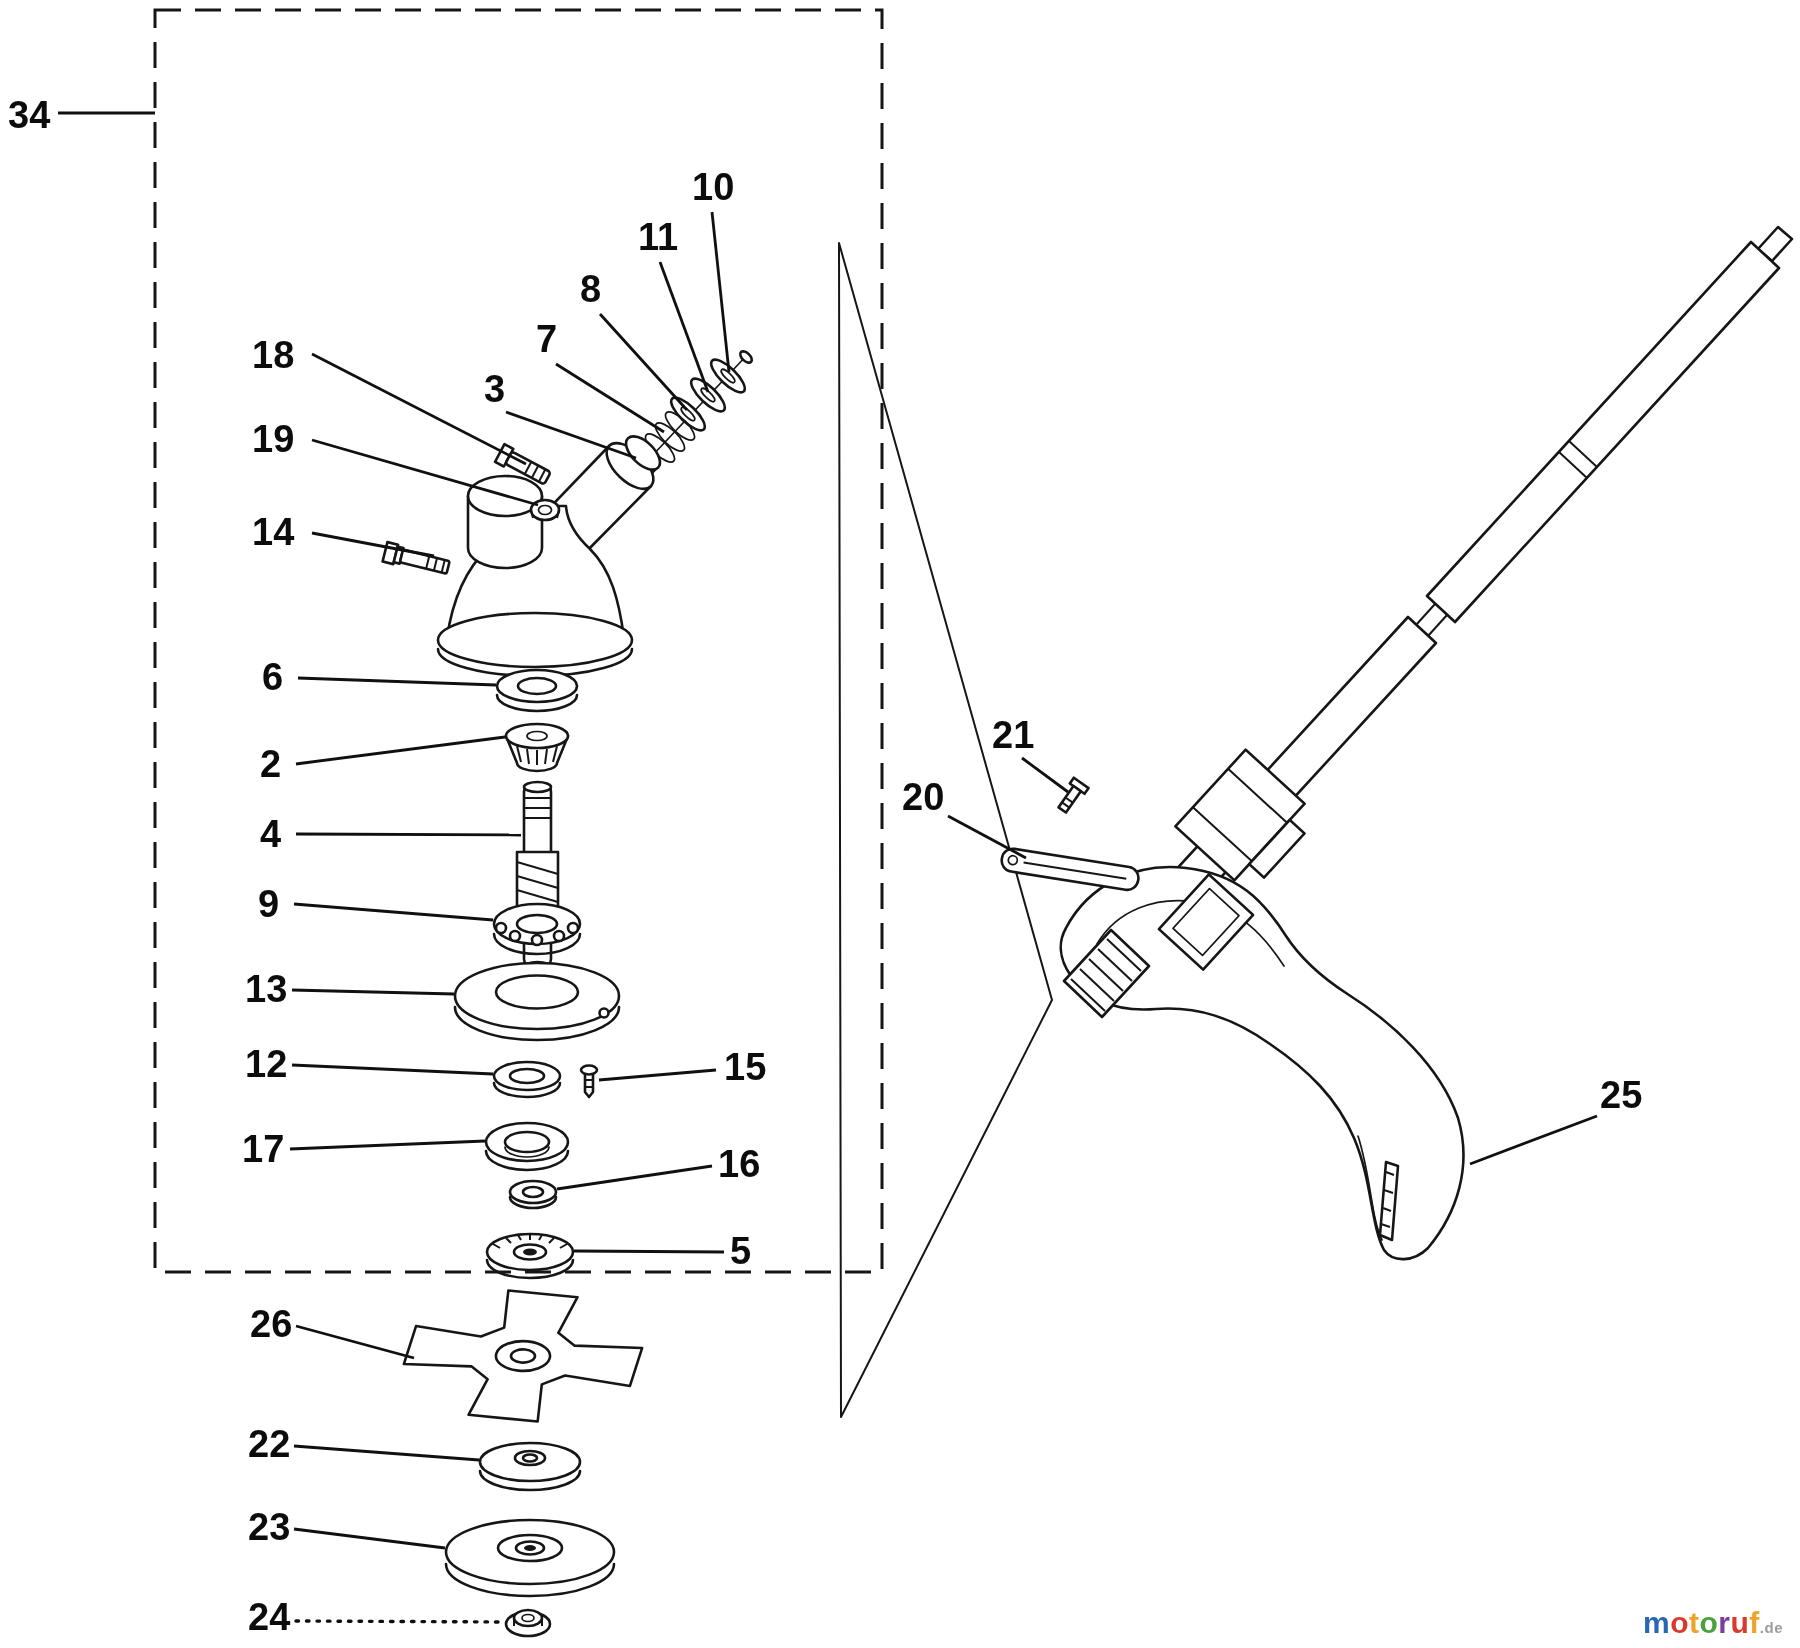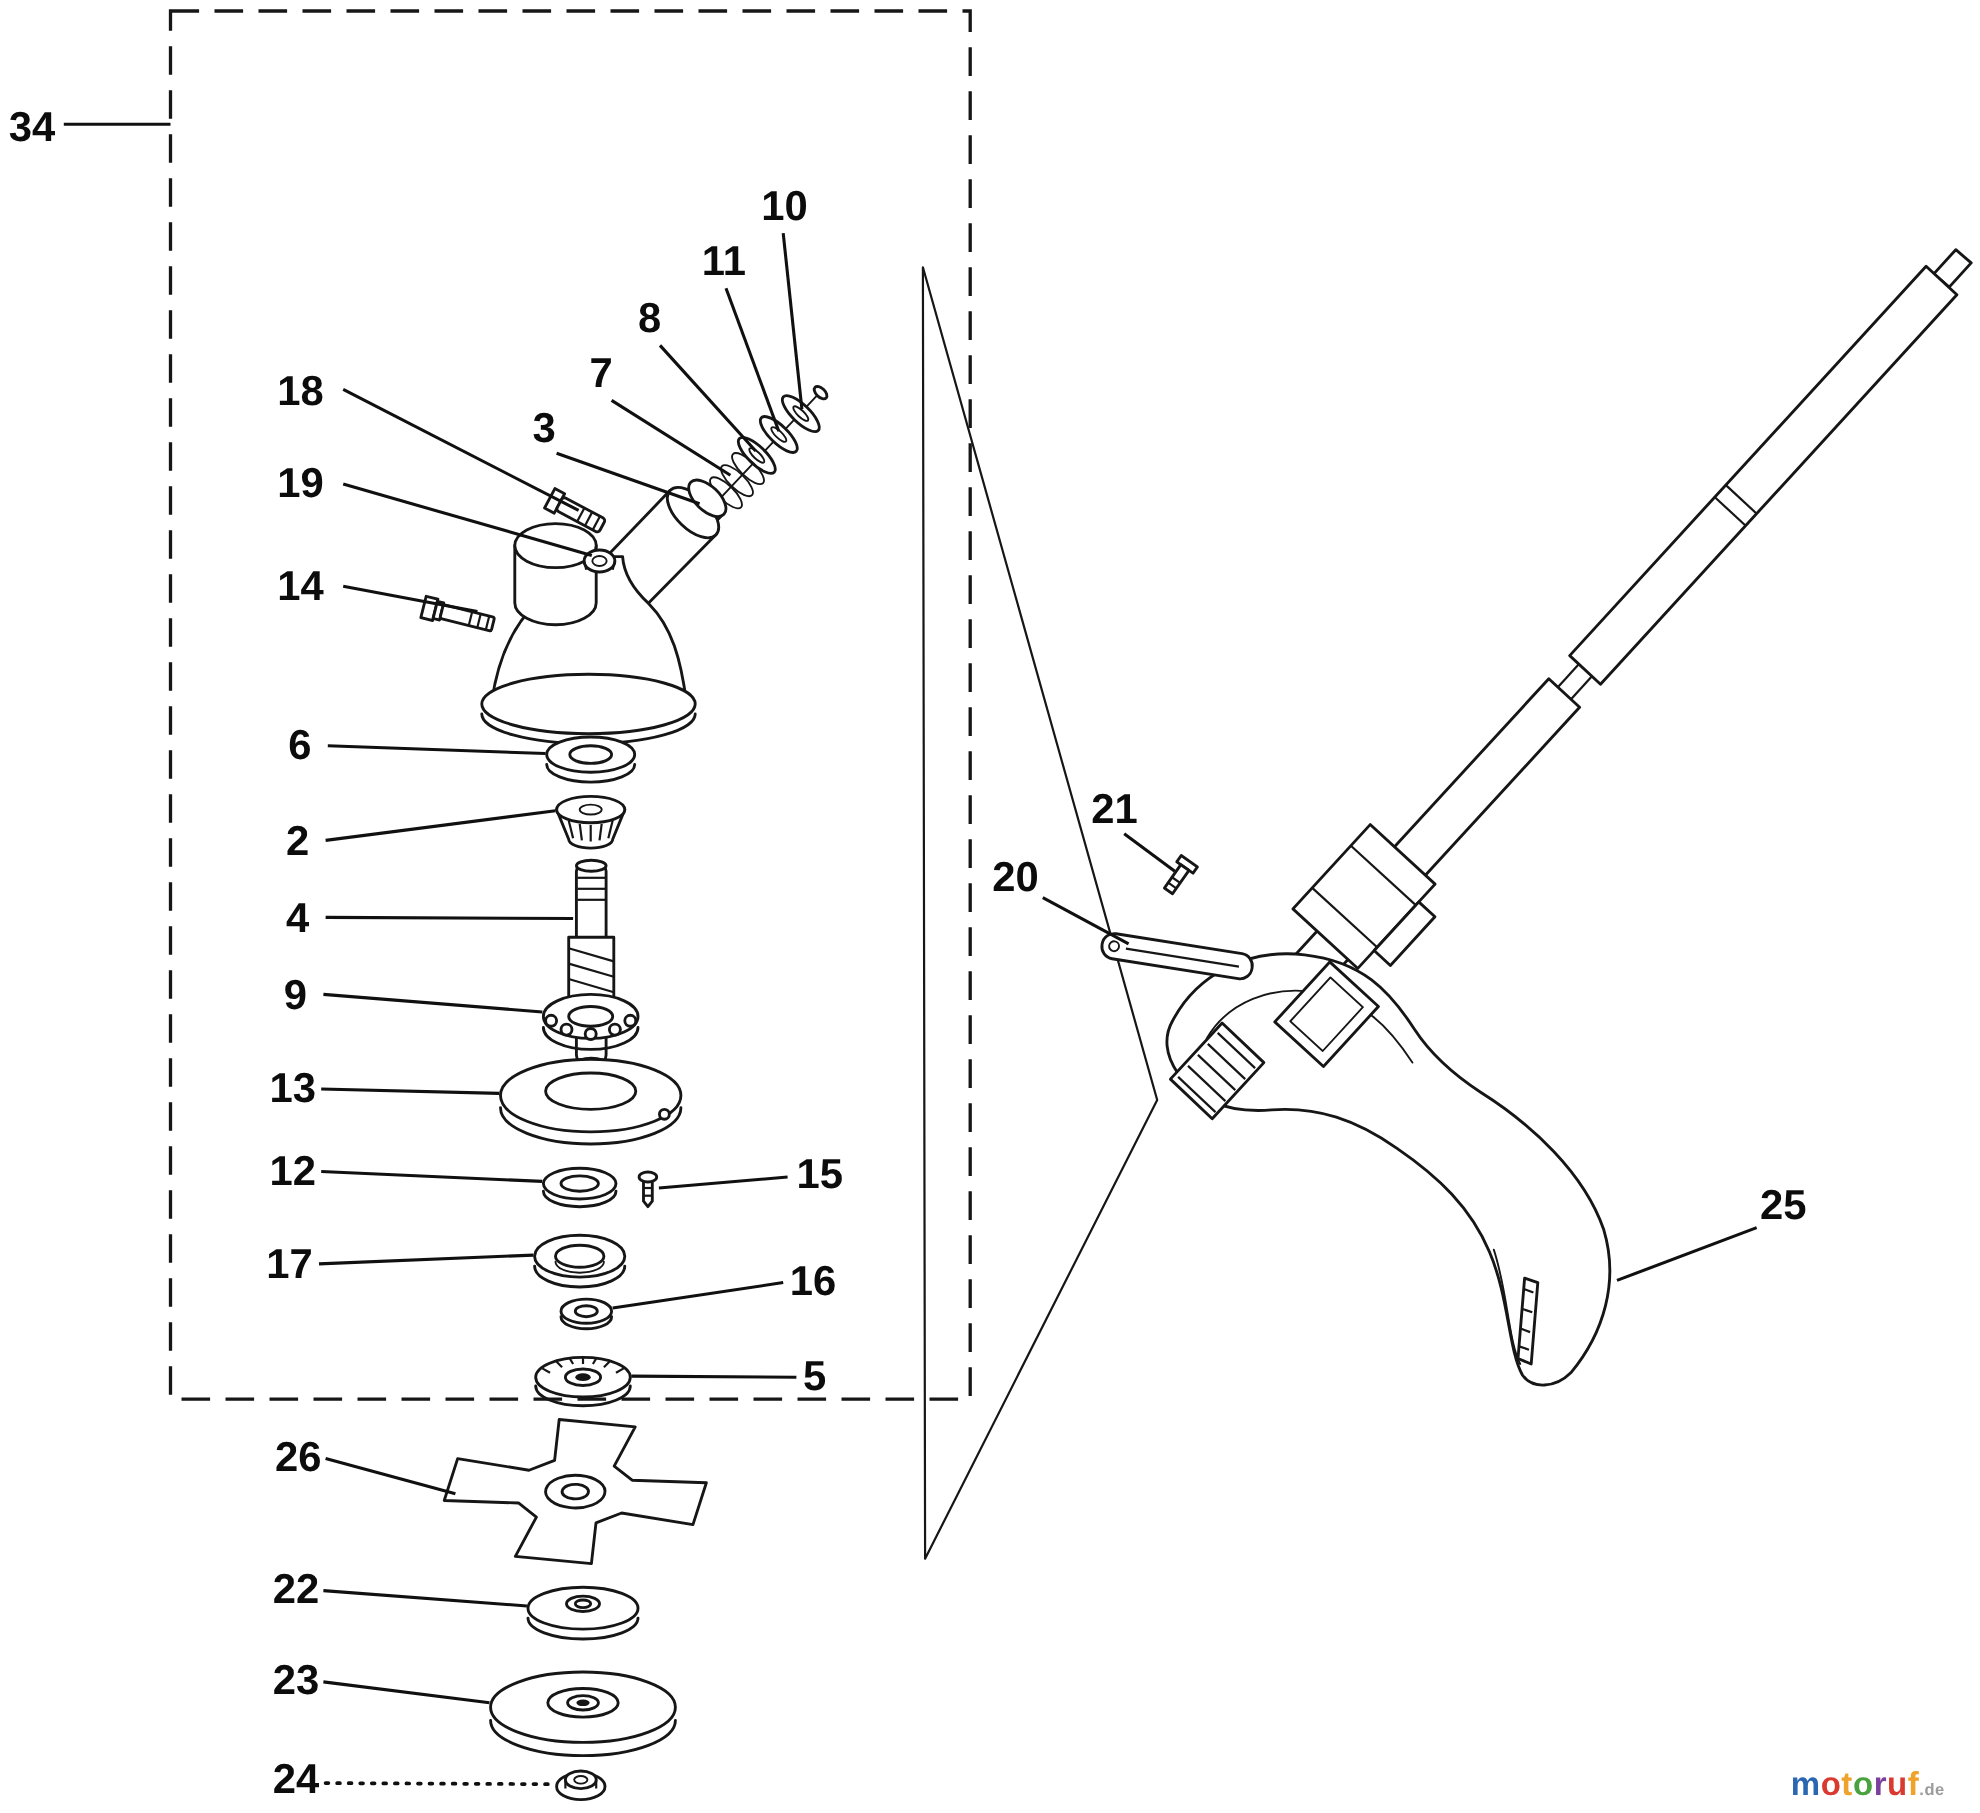--- a/index.html
+++ b/index.html
@@ -13,21 +13,21 @@
   .s  {fill:#fff;stroke:#161616;stroke-width:2.6;stroke-linejoin:round;stroke-linecap:round}
   .sn {fill:none;stroke:#161616;stroke-width:2.6;stroke-linejoin:round;stroke-linecap:round}
   .thin{stroke-width:1.7}
   .w2 {stroke-width:2}
   .dash{fill:none;stroke:#161616;stroke-width:3;stroke-dasharray:26 14}
   .leader{stroke:#101010;stroke-width:2.8;fill:none}
   .leader.dotted{stroke-dasharray:2.5 8;stroke-linecap:round;stroke-width:3.4}
   .plabel{font:700 38px "Liberation Sans",sans-serif;fill:#0c0c0c}
   .hl{stroke:#161616;stroke-width:2;fill:none}
   #watermark{
-    position:absolute;right:32px;bottom:8px;
+    position:absolute;right:17px;bottom:8px;
     font:700 30px "Liberation Sans",sans-serif;letter-spacing:.5px;user-select:none;
   }
   #watermark .wm-suffix{font:700 15px "Liberation Sans",sans-serif}
 </style>
 </head>
 <body>
 
 <div id="stage">
 <svg viewBox="0 0 1800 1648" width="1800" height="1648">
 

